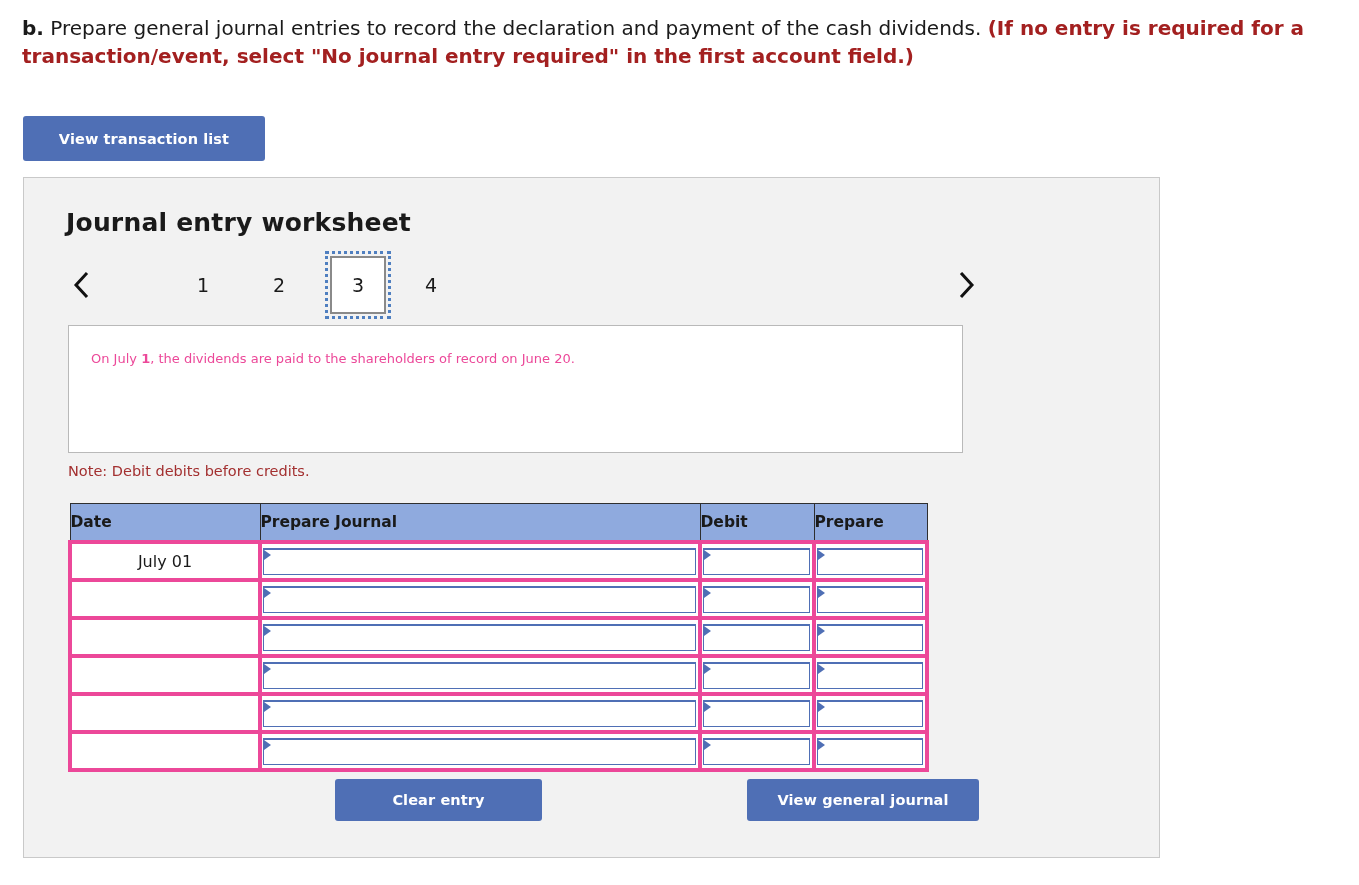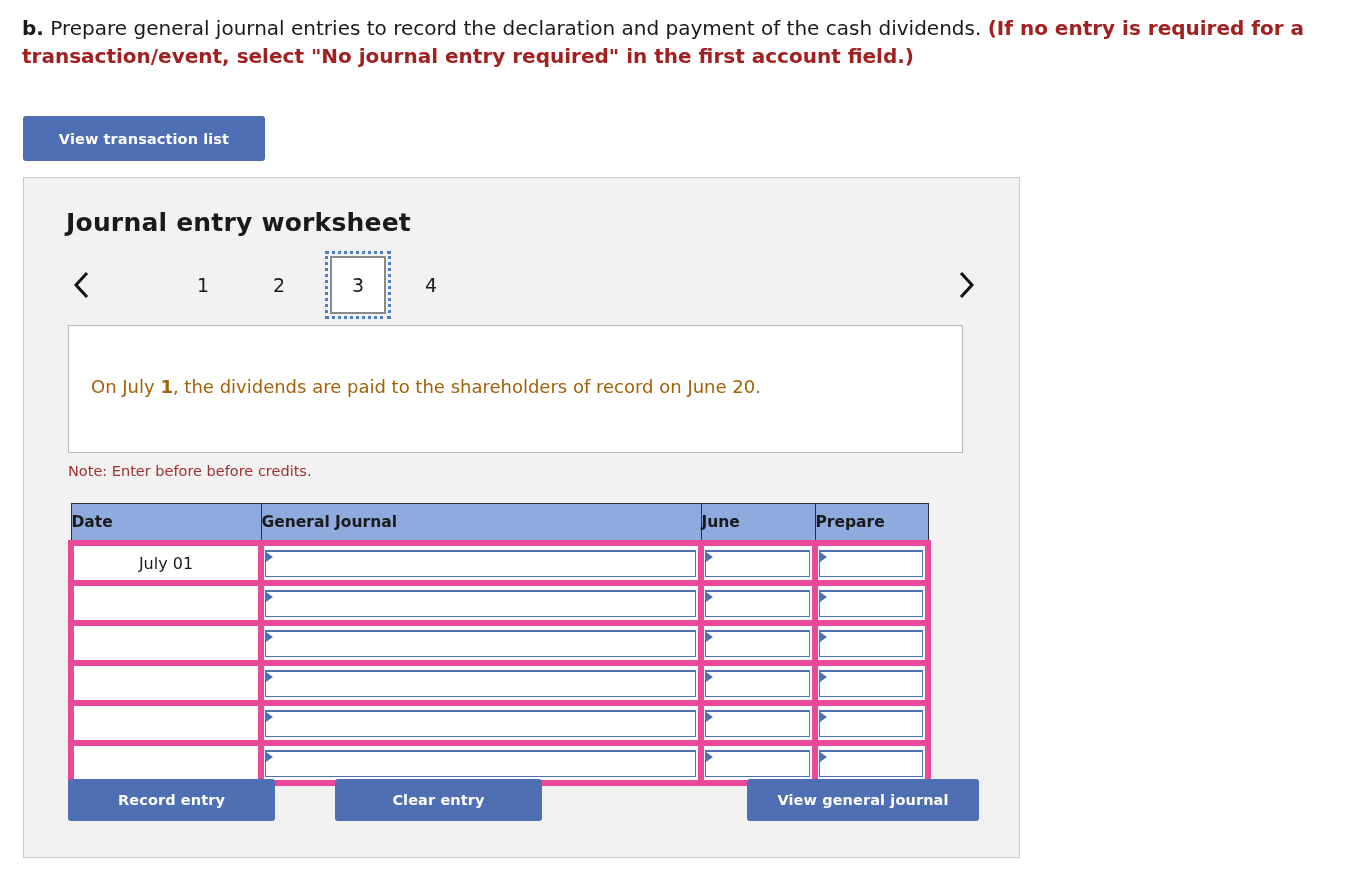--- a/index.html
+++ b/index.html
@@ -49,21 +49,21 @@
     top: 116px;
     width: 242px;
     height: 45px;
   }
 
   
   #worksheet-panel {
     position: absolute;
     left: 23px;
     top: 177px;
-    width: 997px;
+    width: 1137px;
     height: 681px;
     background: #f2f2f2;
     border: 1px solid #c9c9c9;
     box-sizing: border-box;
   }
 
   #worksheet-title {
     position: absolute;
     left: 42px;
     top: 30px;
@@ -127,24 +127,23 @@
     height: 128px;
     background: #ffffff;
     border: 1px solid #b9b9b9;
     box-sizing: border-box;
   }
   #transaction-text {
     position: absolute;
     left: 22px;
     top: 21px;
     right: 14px;
-    font-size: 18px;
+    font-size: 13px;
     line-height: 24px;
-    color: #a16207;
-    margin-top: 28px;
+    color: #ec4899;
   }
   #transaction-text b { font-weight: bold; }
 
   #note-line {
     position: absolute;
     left: 44px;
     top: 285px;
     font-size: 14.5px;
     color: #a33030;
   }
@@ -162,21 +161,21 @@
     background: #8faade;
     border: 1px solid #2f2f2f;
     height: 36px;
     font-size: 15.5px;
     font-weight: bold;
     color: #1a1a1a;
     text-align: left;
     padding: 0;
   }
   #journal-table td {
-    border: 6px solid #ec4899;
+    border: 4px solid #ec4899;
     height: 34px;
     padding: 0;
     background: #ffffff;
     vertical-align: middle;
   }
   .col-date  { width: 190px; }
   .col-gj    { width: 440px; }
   .col-debit { width: 114px; }
   .col-credit{ width: 113px; }
 
@@ -258,34 +257,34 @@
         <svg width="17" height="28" viewBox="0 0 17 28" aria-hidden="true">
           <polyline points="4,3 14,14 4,25" fill="none" stroke="#111111" stroke-width="3" stroke-linecap="square" stroke-linejoin="miter"></polyline>
         </svg>
       </div>
     </div>
 
     <div id="transaction-box">
       <div id="transaction-text"><span>On July </span><b>1</b><span>, the dividends are paid to the shareholders of record on June 20.</span></div>
     </div>
 
-    <div id="note-line">Note: Enter before before credits.</div>
+    <div id="note-line">Note: Debit debits before credits.</div>
 
     <table id="journal-table">
       <colgroup>
         <col class="col-date">
           <col class="col-gj">
           <col class="col-debit">
           <col class="col-credit">
       </colgroup>
       <thead>
         <tr>
           <th>Date</th>
-          <th>General Journal</th>
-          <th>June</th>
+          <th>Prepare Journal</th>
+          <th>Debit</th>
           <th>Prepare</th>
         </tr>
       </thead>
       <tbody>
         <tr>
           <td class="date-cell">July 01</td>
           <td>
               <div class="cell-input"></div>
             </td>
           <td>
@@ -351,18 +350,17 @@
           <td>
               <div class="cell-input"></div>
             </td>
           <td>
               <div class="cell-input"></div>
             </td>
         </tr>
       </tbody>
     </table>
 
-    <button class="btn" id="record-entry">Record entry</button>
     <button class="btn" id="clear-entry">Clear entry</button>
     <button class="btn" id="view-general-journal">View general journal</button>
 
   </div>
 </div>
 
 </body></html>

